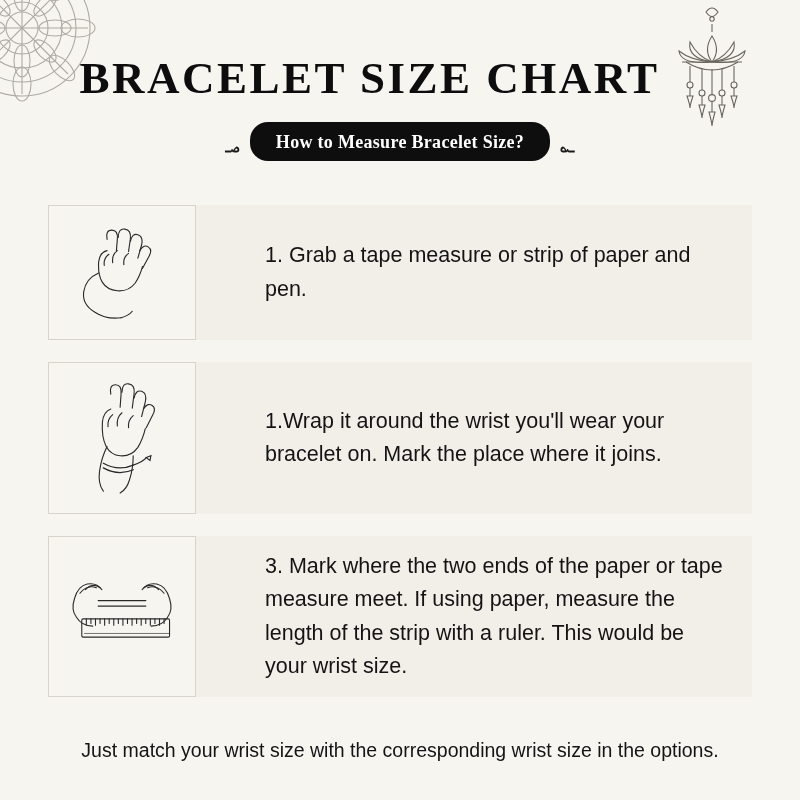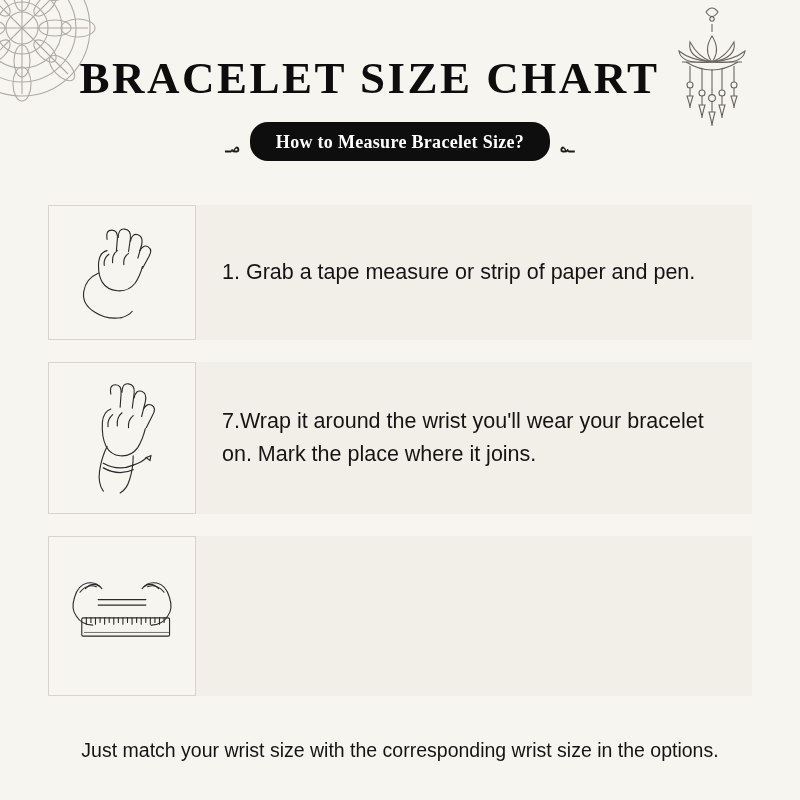--- a/index.html
+++ b/index.html
@@ -88,20 +88,21 @@
     left: 0;
     width: 800px;
   }
   .step {
     position: relative;
     display: flex;
     align-items: stretch;
     background: #f2efe9;
     margin: 0 48px 22px 48px;
     min-height: 135px;
+    gap: 43px;
   }
   .step .thumb {
     flex: 0 0 148px;
     width: 148px;
     background: #f7f5f0;
     border: 1px solid #d8d4cb;
     box-sizing: border-box;
     display: flex;
     align-items: center;
     justify-content: center;
@@ -252,21 +253,21 @@
 
         <path d="M44 74 q-6 12 -8 26 q-2 14 4 22"></path>
         <path d="M72 84 q0 14 -4 26 q-3 10 -10 14"></path>
 
         <path d="M40 92 q16 9 32 2" stroke-width="1.4"></path>
         <path d="M40 97 q16 9 32 2" stroke-width="1.4"></path>
         <path d="M72 94 q10 -3 14 -8" stroke-width="1.3"></path>
         <path d="M86 86 l5 -2 l-1 5z"></path>
       </svg>
     </div>
-    <div class="text">7.Wrap it around the wrist you'll wear your bracelet on. Mark the place where it joins.</div>
+    <div class="text">1.Wrap it around the wrist you'll wear your bracelet on. Mark the place where it joins.</div>
   </div>
 
   <div class="step step-3">
     <div class="thumb">
       <svg viewBox="0 0 140 120" width="128" height="110" fill="none" stroke="#2a2a2a" stroke-width="1.2" stroke-linecap="round">
 
         <path d="M18 40 q4 -14 14 -16 q10 -2 16 6"></path>
         <path d="M24 34 q8 -10 18 -6"></path>
         <path d="M30 30 q8 -8 16 -2"></path>
         <path d="M18 40 q-4 12 2 20 q6 10 18 10"></path>
@@ -277,17 +278,18 @@
         <path d="M122 40 q4 12 -2 20 q-6 10 -18 10"></path>
 
         <path d="M44 42 h52" stroke-width="1.4"></path>
         <path d="M44 48 h52" stroke-width="1.4"></path>
 
         <rect x="26" y="62" width="96" height="20" rx="1.5"></rect>
         <path d="M31 62 v7 M36 62 v5 M41 62 v7 M46 62 v5 M51 62 v7 M56 62 v5 M61 62 v7 M66 62 v5 M71 62 v7 M76 62 v5 M81 62 v7 M86 62 v5 M91 62 v7 M96 62 v5 M101 62 v7 M106 62 v5 M111 62 v7 M116 62 v5"></path>
         <path d="M29 78 h92" stroke-width="0.7"></path>
       </svg>
     </div>
+    <div class="text">3. Mark where the two ends of the paper or tape measure meet. If using paper, measure the length of the strip with a ruler. This would be your wrist size.</div>
   </div>
 
 </div>
 
 <div class="footer">Just match your wrist size with the corresponding wrist size in the options.</div>
 
 </body></html>

